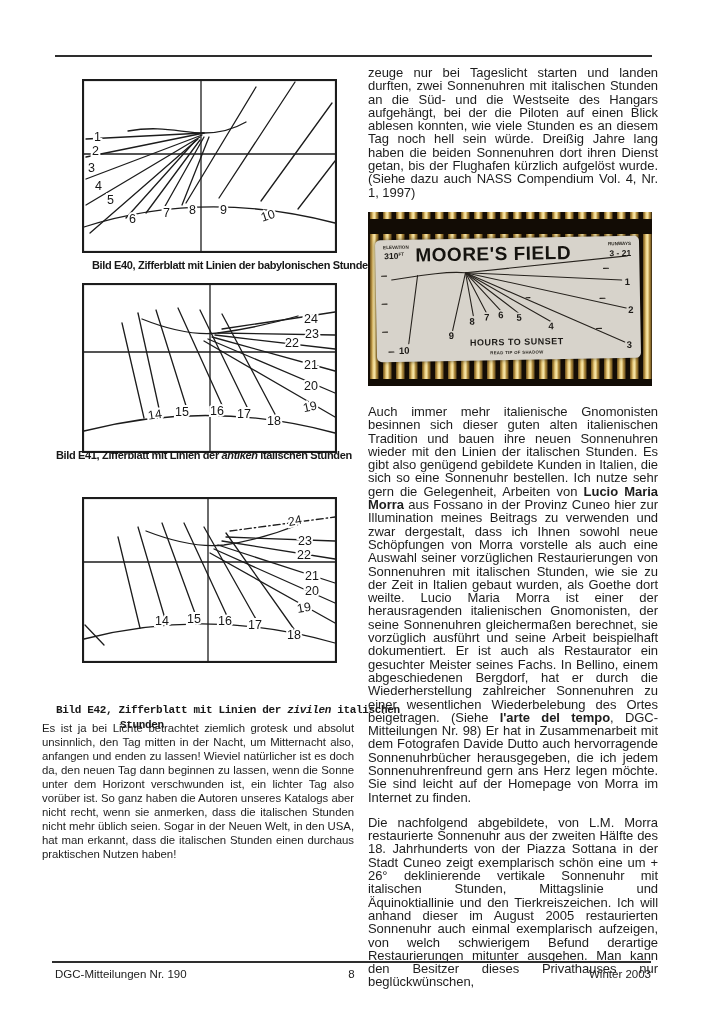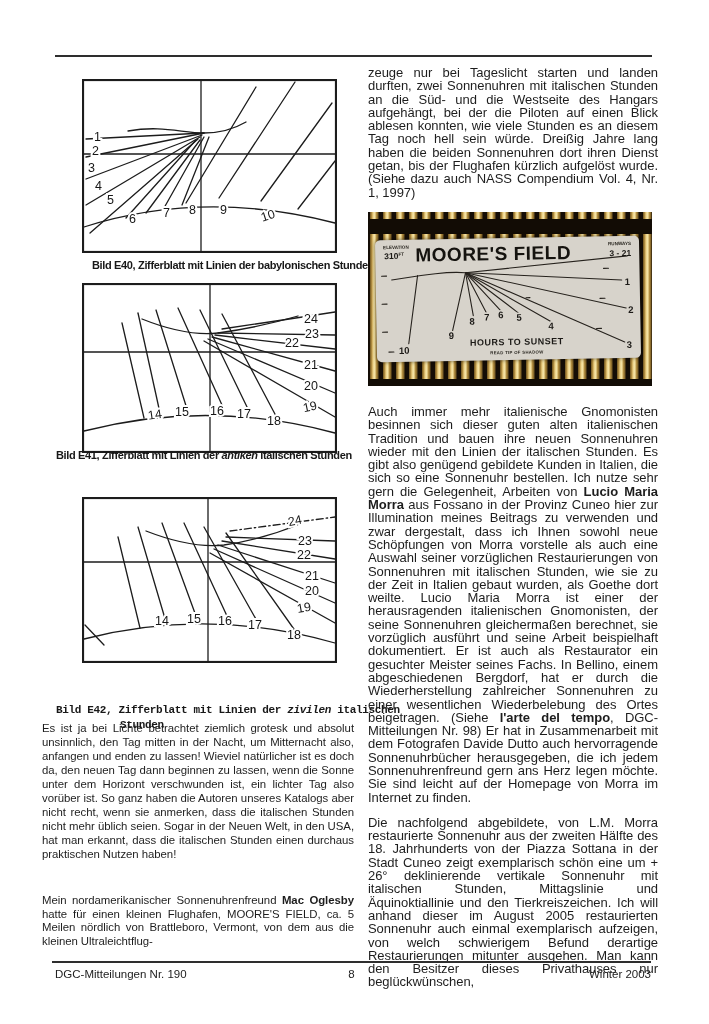--- a/index.html
+++ b/index.html
@@ -169,21 +169,20 @@
         <text class="fig-num" x="105" y="126">15</text>
         <text class="fig-num" x="136" y="128">16</text>
         <text class="fig-num" x="166" y="132">17</text>
         <text class="fig-num" x="205" y="142">18</text>
       </g>
     </svg>
   </div>
   <div class="caption" style="top:703px;font-family:Liberation Mono, monospace;"><span>Bild E42, Zifferblatt mit Linien der </span><i>zivilen</i><span> italischen Stunden</span></div>
 
   <div class="para" id="left-p1">Es ist ja bei Lichte betrachtet ziemlich grotesk und absolut unsinnlich, den Tag mitten in der Nacht, um Mitternacht also, anfangen und enden zu lassen! Wieviel natürlicher ist es doch da, den neuen Tag dann beginnen zu lassen, wenn die Sonne unter dem Horizont verschwunden ist, ein lichter Tag also vorüber ist. So ganz haben die Autoren unseres Katalogs aber nicht recht, wenn sie anmerken, dass die italischen Stunden nicht mehr üblich seien. Sogar in der Neuen Welt, in den USA, hat man erkannt, dass die italischen Stunden einen durchaus praktischen Nutzen haben!</div>
-  <div class="para" id="left-p2"><span>Mein nordamerikanischer Sonnenuhrenfreund </span><b>Mac Oglesby</b><span> hatte für einen kleinen Flughafen, MOORE'S FIELD, ca. 5 Meilen nördlich von Brattleboro, Vermont, von dem aus die kleinen Ultraleichtflug-</span></div>
 
   <div id="right-col">
     <div class="para">zeuge nur bei Tageslicht starten und landen durften, zwei Sonnenuhren mit italischen Stunden an die Süd- und die Westseite des Hangars aufgehängt, bei der die Piloten auf einen Blick ablesen konnten, wie viele Stunden es an diesem Tag noch hell sein würde. Dreißig Jahre lang haben die beiden Sonnenuhren dort ihren Dienst getan, bis der Flughafen kürzlich aufgelöst wurde. (Siehe dazu auch NASS Compendium Vol. 4, Nr. 1, 1997)</div>
 
     <div id="photo">
       <div class="band-top"></div>
       <div class="band-bottom"></div>
       <div id="plate">
         <svg viewBox="0 0 264 122" width="264" height="122">
           <g class="plate-ln">

